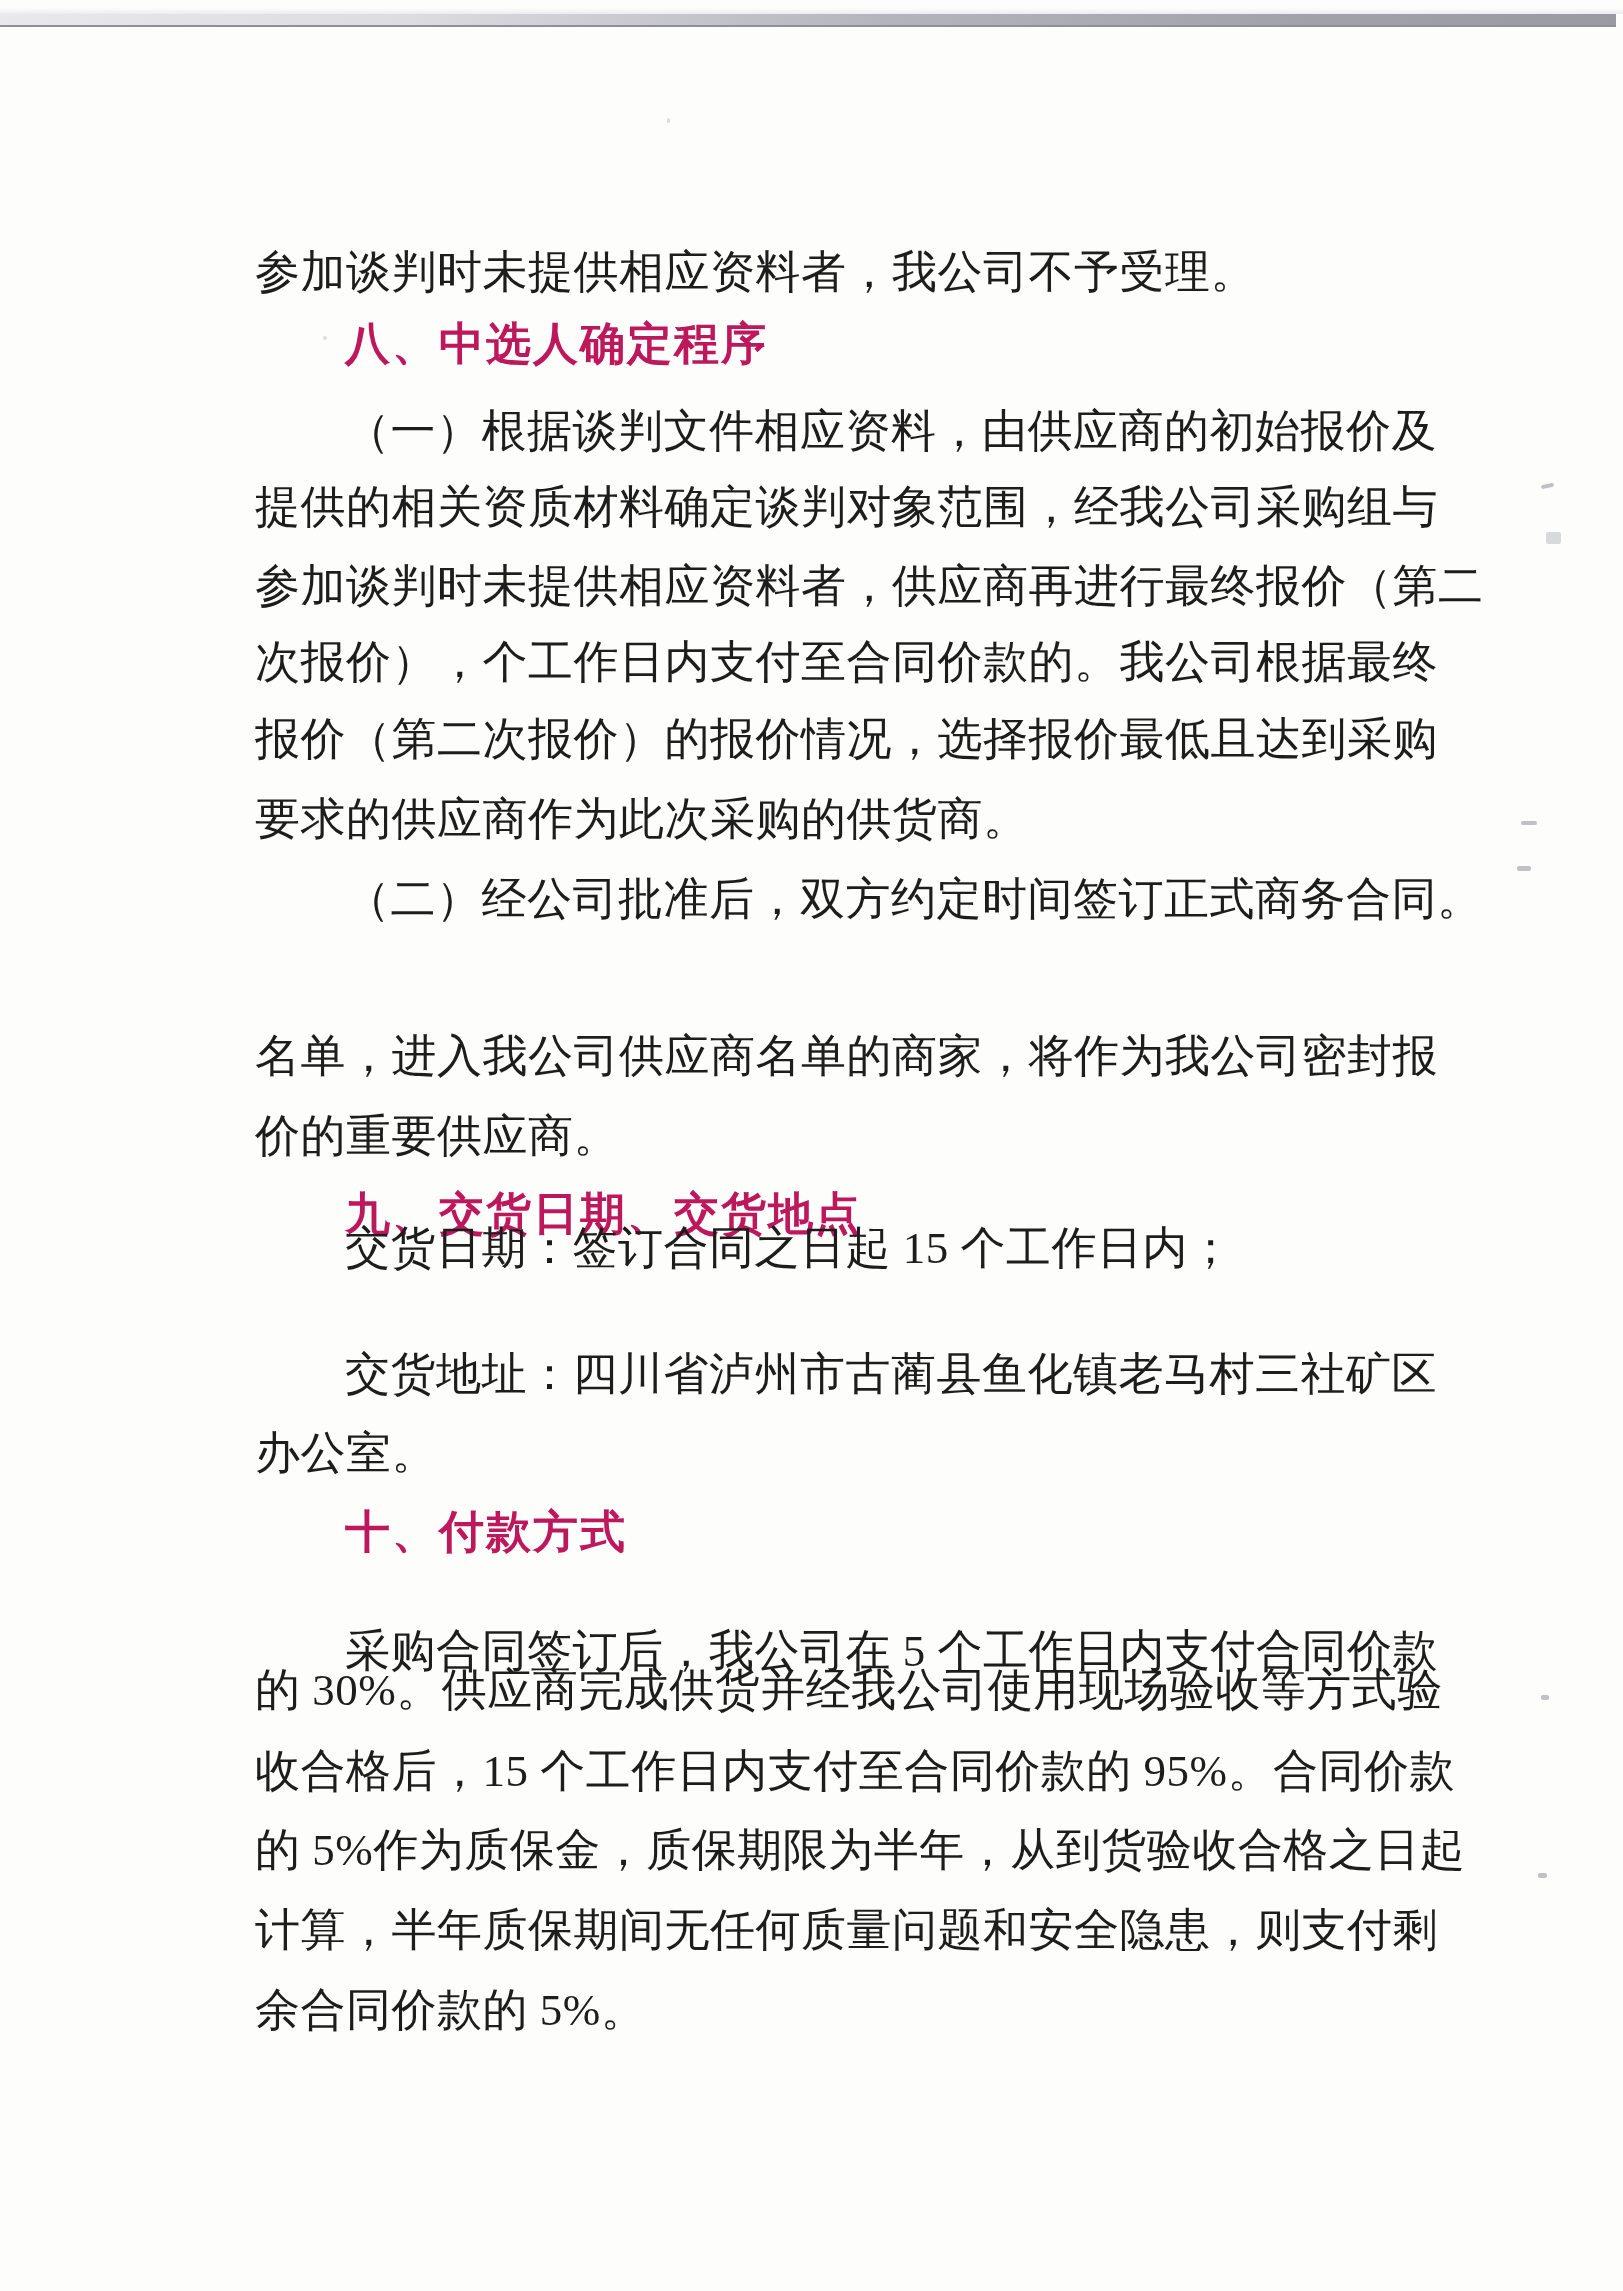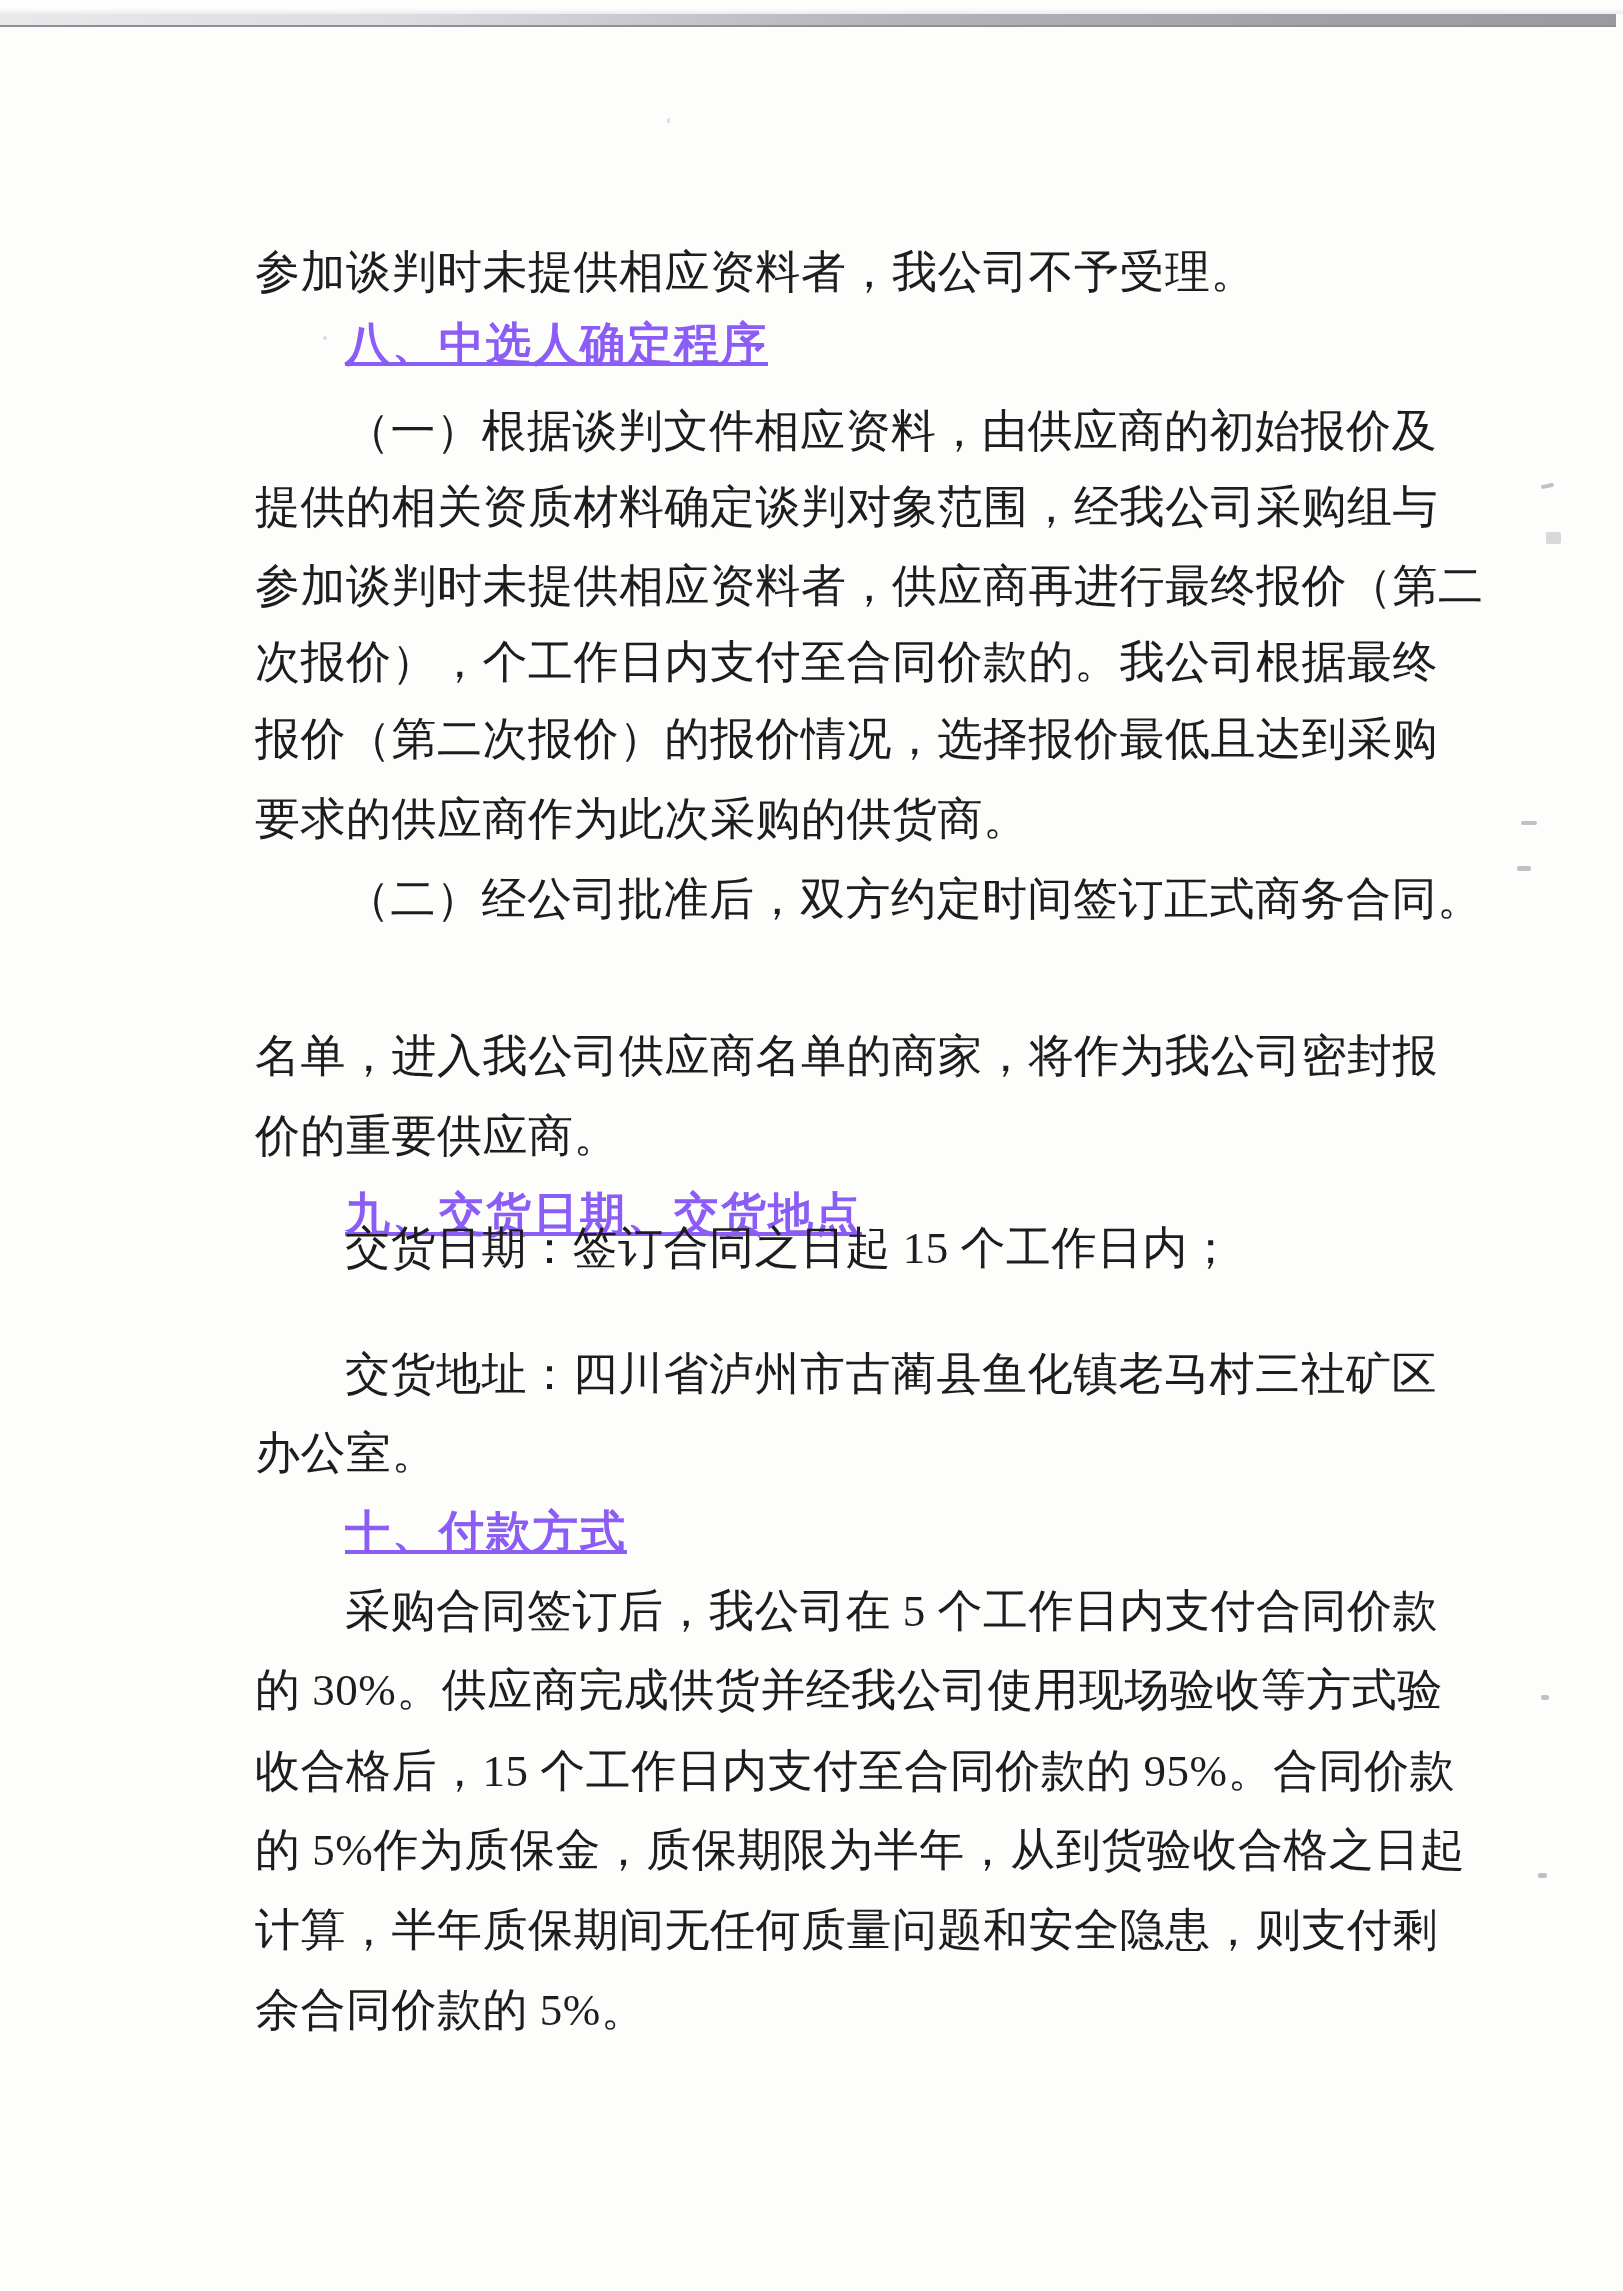--- a/index.html
+++ b/index.html
@@ -40,23 +40,22 @@
     font-size: 45px;
     line-height: 47px;
     letter-spacing: 0.5px;
     color: #1d1d1d;
     white-space: pre;
     font-family: "Liberation Serif", "DejaVu Serif", serif;
   }
   .heading {
     font-family: "Liberation Sans", "DejaVu Sans", sans-serif;
     font-weight: 700;
-    color: #8b5cf6;
+    color: #be185d;
     letter-spacing: 2px;
-    text-decoration: underline;
   }
   .flush  { left: 255px; }
   .indent { left: 345px; }
   
   .speck {
     position: absolute;
     background: #aaacb4;
     border-radius: 2px;
     opacity: 0.75;
   }
@@ -78,21 +77,21 @@
   <div class="line flush" style="top:716px">报价（第二次报价）的报价情况，选择报价最低且达到采购</div>
   <div class="line flush" style="top:796px">要求的供应商作为此次采购的供货商。</div>
   <div class="line indent" style="top:876px">（二）经公司批准后，双方约定时间签订正式商务合同。</div>
   <div class="line flush" style="top:1033px">名单，进入我公司供应商名单的商家，将作为我公司密封报</div>
   <div class="line flush" style="top:1113px">价的重要供应商。</div>
   <div class="line indent heading" style="top:1190px">九、交货日期、交货地点</div>
   <div class="line indent" style="top:1225px">交货日期：签订合同之日起 15 个工作日内；</div>
   <div class="line indent" style="top:1351px">交货地址：四川省泸州市古蔺县鱼化镇老马村三社矿区</div>
   <div class="line flush" style="top:1430px">办公室。</div>
   <div class="line indent heading" style="top:1508px">十、付款方式</div>
-  <div class="line indent" style="top:1588px">采购合同签订后，我公司在 5 个工作日内支付合同价款</div>
+  <div class="line indent" style="top:1628px">采购合同签订后，我公司在 5 个工作日内支付合同价款</div>
   <div class="line flush" style="top:1667px">的 30%。供应商完成供货并经我公司使用现场验收等方式验</div>
   <div class="line flush" style="top:1748px">收合格后，15 个工作日内支付至合同价款的 95%。合同价款</div>
   <div class="line flush" style="top:1827px">的 5%作为质保金，质保期限为半年，从到货验收合格之日起</div>
   <div class="line flush" style="top:1907px">计算，半年质保期间无任何质量问题和安全隐患，则支付剩</div>
   <div class="line flush" style="top:1987px">余合同价款的 5%。</div>
 
   <div class="speck" style="left:1541px; top:484px;  width:12.7px; height:3.9px;  transform:rotate(-12deg);"></div>
   <div class="speck" style="left:1546px; top:532px;  width:14.7px; height:11.8px; opacity:0.45;"></div>
   <div class="speck" style="left:1521px; top:821px;  width:15.7px; height:3.9px;"></div>
   <div class="speck" style="left:1517px; top:866px;  width:13.7px; height:4.9px;"></div>

